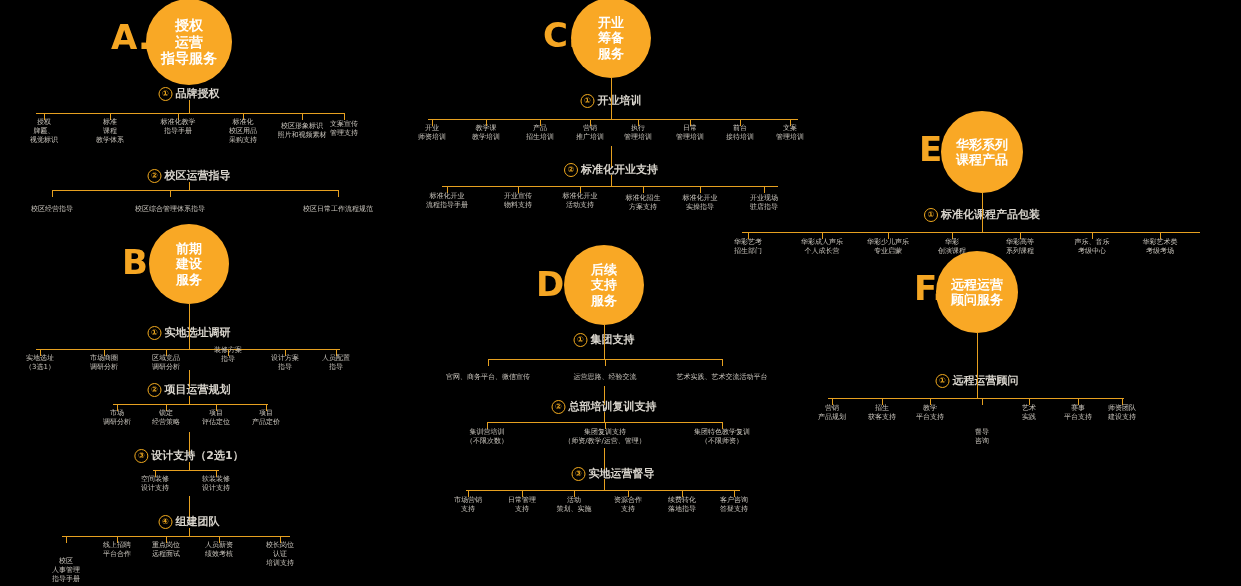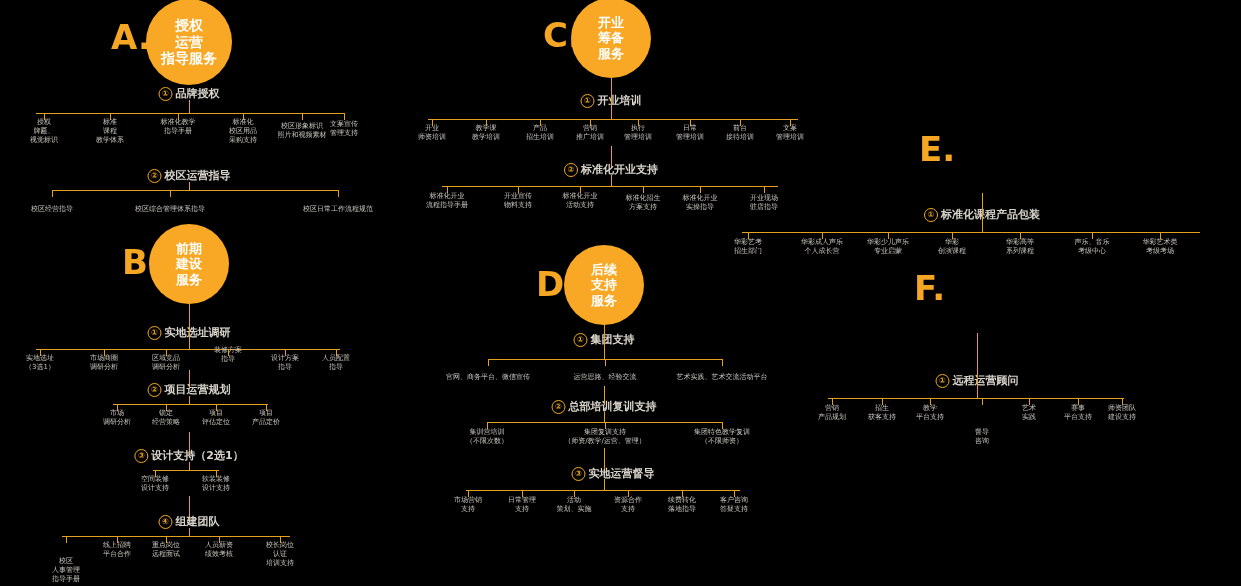--- a/index.html
+++ b/index.html
@@ -269,20 +269,26 @@
     <div class="v-line" style="left: 628px; top: 490px; height: 7px; background: rgb(230, 160, 32);"></div>
     <div class="leaf" style="left: 628px; top: 496px; color: rgb(201, 197, 189);">资源合作
 支持</div>
     <div class="v-line" style="left: 682px; top: 490px; height: 7px; background: rgb(230, 160, 32);"></div>
     <div class="leaf" style="left: 682px; top: 496px; color: rgb(201, 197, 189);">续费转化
 落地指导</div>
     <div class="v-line" style="left: 734px; top: 490px; height: 7px; background: rgb(230, 160, 32);"></div>
     <div class="leaf" style="left: 734px; top: 496px; color: rgb(201, 197, 189);">客户咨询
 答疑支持</div>
     <div class="grp-letter" style="left: 919px; top: 132px; font-size: 34px;">E.</div>
+    <div class="grp-circle" style="left: 941px; top: 111px; width: 82px; height: 82px; font-size: 13px; background: rgb(249, 168, 37);">
+      <div>
+        <span>华彩系列</span>
+        <span>课程产品</span>
+      </div>
+    </div>
     <div class="branch-head" style="left: 982px; top: 207px;"><span class="num">①</span><span>标准化课程产品包装</span></div>
     <div class="v-line" style="left: 982px; top: 193px; height: 39px; background: rgb(230, 160, 32);"></div>
     <div class="h-line" style="left: 742px; top: 232px; width: 458px; background: rgb(230, 160, 32);"></div>
     <div class="v-line" style="left: 748px; top: 232px; height: 7px; background: rgb(230, 160, 32);"></div>
     <div class="leaf" style="left: 748px; top: 238px; color: rgb(201, 197, 189);">华彩艺考
 招生部门</div>
     <div class="v-line" style="left: 822px; top: 232px; height: 7px; background: rgb(230, 160, 32);"></div>
     <div class="leaf" style="left: 822px; top: 238px; color: rgb(201, 197, 189);">华彩成人声乐
 个人成长营</div>
     <div class="v-line" style="left: 888px; top: 232px; height: 7px; background: rgb(230, 160, 32);"></div>
@@ -294,20 +300,26 @@
     <div class="v-line" style="left: 1020px; top: 232px; height: 7px; background: rgb(230, 160, 32);"></div>
     <div class="leaf" style="left: 1020px; top: 238px; color: rgb(201, 197, 189);">华彩高等
 系列课程</div>
     <div class="v-line" style="left: 1092px; top: 232px; height: 7px; background: rgb(230, 160, 32);"></div>
     <div class="leaf" style="left: 1092px; top: 238px; color: rgb(201, 197, 189);">声乐、音乐
 考级中心</div>
     <div class="v-line" style="left: 1160px; top: 232px; height: 7px; background: rgb(230, 160, 32);"></div>
     <div class="leaf" style="left: 1160px; top: 238px; color: rgb(201, 197, 189);">华彩艺术类
 考级考场</div>
     <div class="grp-letter" style="left: 914px; top: 271px; font-size: 34px;">F.</div>
+    <div class="grp-circle" style="left: 936px; top: 251px; width: 82px; height: 82px; font-size: 13px; background: rgb(249, 168, 37);">
+      <div>
+        <span>远程运营</span>
+        <span>顾问服务</span>
+      </div>
+    </div>
     <div class="branch-head" style="left: 977px; top: 373px;"><span class="num">①</span><span>远程运营顾问</span></div>
     <div class="v-line" style="left: 977px; top: 333px; height: 65px; background: rgb(230, 160, 32);"></div>
     <div class="h-line" style="left: 828px; top: 398px; width: 296px; background: rgb(230, 160, 32);"></div>
     <div class="v-line" style="left: 832px; top: 398px; height: 7px; background: rgb(230, 160, 32);"></div>
     <div class="leaf" style="left: 832px; top: 404px; color: rgb(201, 197, 189);">营销
 产品规划</div>
     <div class="v-line" style="left: 882px; top: 398px; height: 7px; background: rgb(230, 160, 32);"></div>
     <div class="leaf" style="left: 882px; top: 404px; color: rgb(201, 197, 189);">招生
 获客支持</div>
     <div class="v-line" style="left: 930px; top: 398px; height: 7px; background: rgb(230, 160, 32);"></div>

